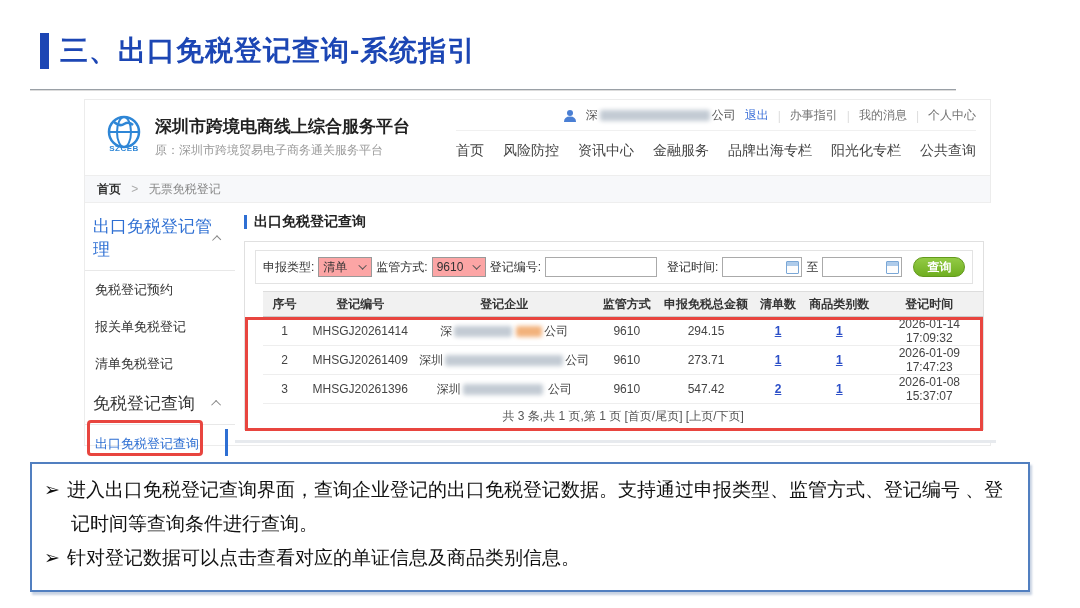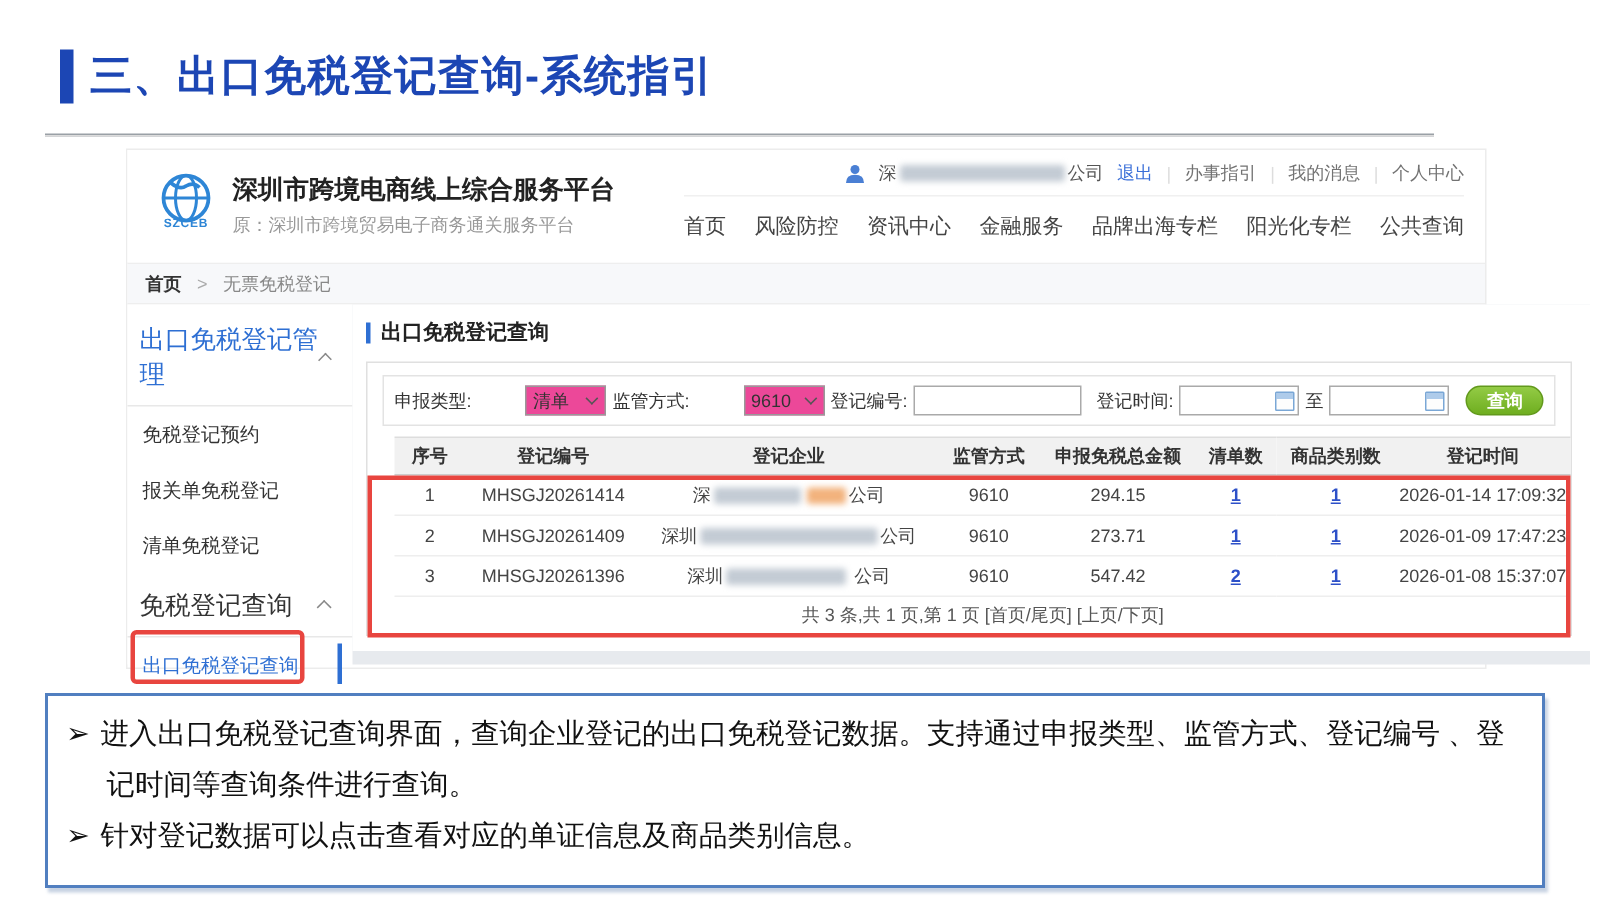--- a/index.html
+++ b/index.html
@@ -58,21 +58,21 @@
   .p-main { flex:1; background:#e7eaee; }
   .p-main-white { background:#fff; padding:7px 12px 10px 9px; }
   .p-main-title { display:flex; align-items:center; gap:7px; font-weight:bold;
                   font-size:14px; color:#222; margin:3px 0 10px 0; }
   .pm-accent { width:3px; height:14px; background:#2e6fd3; }
 
   .card { border:1px solid #e0e0e0; background:#fff; padding:8px 10px 0 10px; }
   .filterbar { border:1px solid #e3e3e3; padding:6px 7px; display:flex; align-items:center;
                gap:4px; font-size:12px; color:#333; margin-bottom:7px; white-space:nowrap; }
   .fsel { display:inline-flex; align-items:center; justify-content:space-between;
-          border:1px solid #999; background:#ec4899; height:20px; padding:0 4px; width:54px; cursor:pointer;margin-left:32px; }
+          border:1px solid #999; background:#fca5a5; height:20px; padding:0 4px; width:54px; cursor:pointer; }
   .caret { width:6px; height:6px; border-left:1px solid #555; border-bottom:1px solid #555;
            transform:rotate(-45deg) translateY(-2px); }
   .ftxt { border:1px solid #aaa; height:20px; width:112px; font-size:12px; padding:0 3px; outline:none; }
   .fdate { display:inline-block; border:1px solid #aaa; height:20px; width:80px; position:relative;
            background:#fff; cursor:pointer; }
   .calicon { position:absolute; right:2px; top:3px; width:13px; height:13px;
              border:1px solid #7aa7d6; background:linear-gradient(#aecbea 0 4px, #fdfdfd 4px); border-radius:1px; }
   .qbtn { background:linear-gradient(#93cb45,#6fae20); color:#fff; border:1px solid #62991c;
           border-radius:10px; height:20px; padding:0 13px; font-size:12px; font-weight:bold;
           margin-left:7px; cursor:pointer; }

